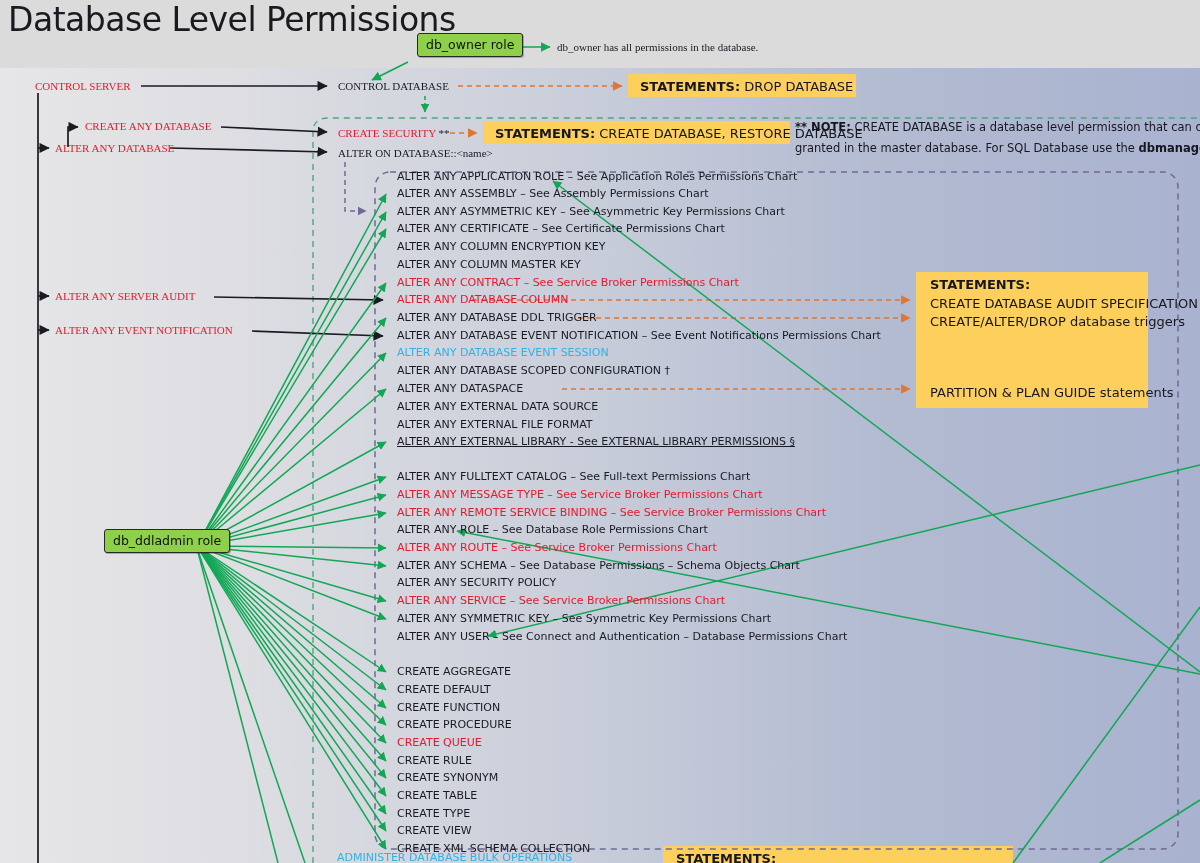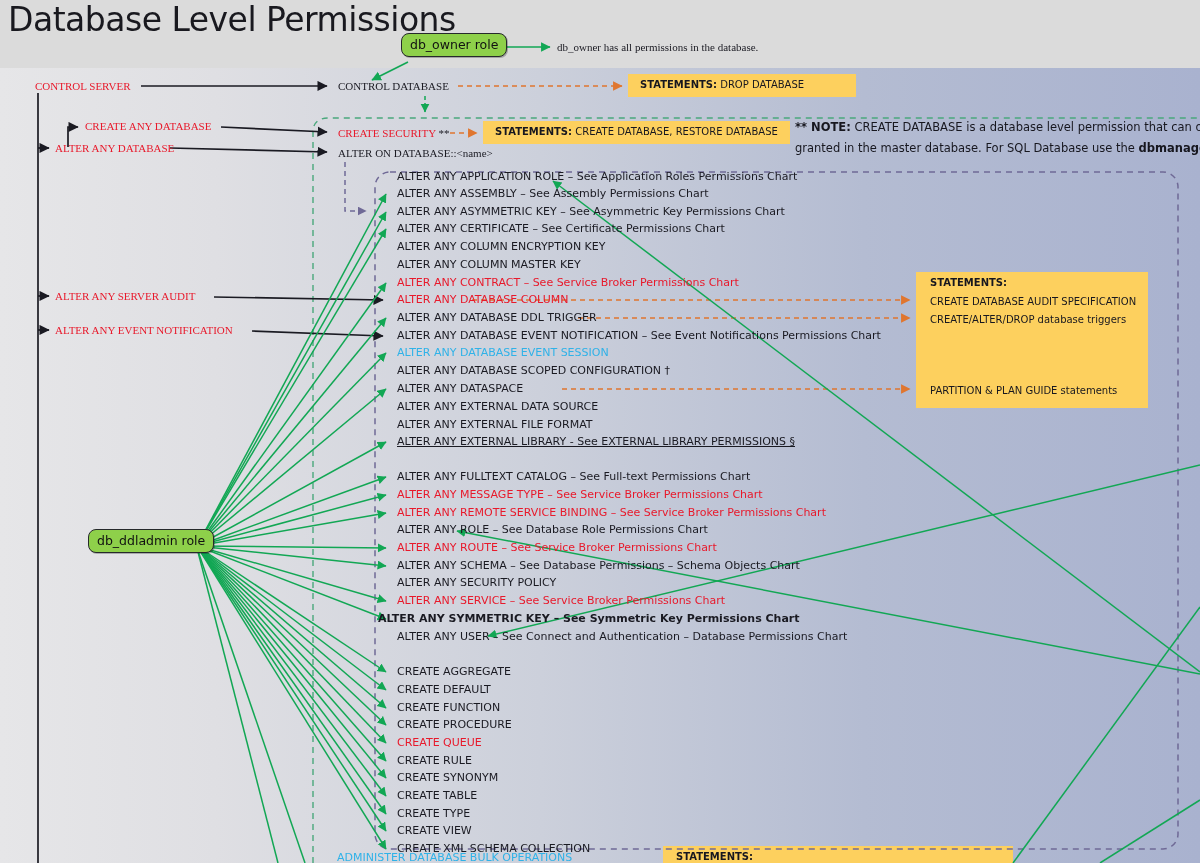--- a/index.html
+++ b/index.html
@@ -12,24 +12,24 @@
   .abs{position:absolute;white-space:nowrap;}
   #page-title{left:8px;top:0px;font-size:33px;letter-spacing:-0.5px;color:#19191f;}
   #subtitle{left:10px;top:44px;font-size:19px;font-weight:bold;color:#e87c10;}
   .lbl{font-size:11px;color:#1a1a22;font-family:Liberation Serif, serif;}
   .red{color:#e8192b;}
   .row{position:absolute;font-size:11px;color:#1a1a22;white-space:nowrap;line-height:14px;}
   .row.r{color:#e8192b;}
   .row.c{color:#2fb2e8;}
   .row.u{text-decoration:underline;}
   .ybox{position:absolute;background:#fdd05e;}
-  .ytext{position:absolute;font-size:10px;color:#17171f;white-space:nowrap;text-align:center;}
+  .ytext{position:absolute;font-size:13px;color:#17171f;white-space:nowrap;text-align:center;}
   .rolebox{
-    position:absolute;background:#8ed04a;border:1.8px solid #26292b;border-radius:8px;
-    font-size:12.5px;color:#111;padding:3px 8px 4px 8px;white-space:nowrap;box-shadow:1px 1px 0 rgba(0,0,0,0.25);
+    position:absolute;background:#8ed04a;border:1.8px solid #26292b;border-radius:3px;
+    font-size:12.5px;color:#111;padding:3px 8px 4px 8px;white-space:nowrap;box-shadow:1px 1px 0 rgba(0,0,0,0.25);margin-left:16px;
   }
   .note{position:absolute;font-size:11.5px;color:#17171f;white-space:nowrap;}
   svg#wires{position:absolute;left:0;top:0;pointer-events:none;}
 </style>
 </head>
 <body>
 
 <div id="canvas">
   <div id="topstrip"></div>
 
@@ -167,21 +167,21 @@
       <div class="row k" style="left: 397px; top: 418px;">ALTER ANY EXTERNAL FILE FORMAT</div>
       <div class="row k u" style="left: 397px; top: 435px;">ALTER ANY EXTERNAL LIBRARY - See EXTERNAL LIBRARY PERMISSIONS §</div>
       <div class="row k" style="left: 397px; top: 470px;">ALTER ANY FULLTEXT CATALOG – See Full-text Permissions Chart</div>
       <div class="row r" style="left: 397px; top: 488px;">ALTER ANY MESSAGE TYPE – See Service Broker Permissions Chart</div>
       <div class="row r" style="left: 397px; top: 506px;">ALTER ANY REMOTE SERVICE BINDING – See Service Broker Permissions Chart</div>
       <div class="row k" style="left: 397px; top: 523px;">ALTER ANY ROLE – See Database Role Permissions Chart</div>
       <div class="row r" style="left: 397px; top: 541px;">ALTER ANY ROUTE – See Service Broker Permissions Chart</div>
       <div class="row k" style="left: 397px; top: 559px;">ALTER ANY SCHEMA – See Database Permissions – Schema Objects Chart</div>
       <div class="row k" style="left: 397px; top: 576px;">ALTER ANY SECURITY POLICY</div>
       <div class="row r" style="left: 397px; top: 594px;">ALTER ANY SERVICE – See Service Broker Permissions Chart</div>
-      <div class="row k" style="left: 378px; top: 612px; font-weight: bold;">ALTER ANY SYMMETRIC KEY – See Symmetric Key Permissions Chart</div>
+      <div class="row k" style="left: 397px; top: 612px;">ALTER ANY SYMMETRIC KEY – See Symmetric Key Permissions Chart</div>
       <div class="row k" style="left: 397px; top: 630px;">ALTER ANY USER – See Connect and Authentication – Database Permissions Chart</div>
       <div class="row k" style="left: 397px; top: 665px;">CREATE AGGREGATE</div>
       <div class="row k" style="left: 397px; top: 683px;">CREATE DEFAULT</div>
       <div class="row k" style="left: 397px; top: 701px;">CREATE FUNCTION</div>
       <div class="row k" style="left: 397px; top: 718px;">CREATE PROCEDURE</div>
       <div class="row r" style="left: 397px; top: 736px;">CREATE QUEUE</div>
       <div class="row k" style="left: 397px; top: 754px;">CREATE RULE</div>
       <div class="row k" style="left: 397px; top: 771px;">CREATE SYNONYM</div>
       <div class="row k" style="left: 397px; top: 789px;">CREATE TABLE</div>
       <div class="row k" style="left: 397px; top: 807px;">CREATE TYPE</div>

